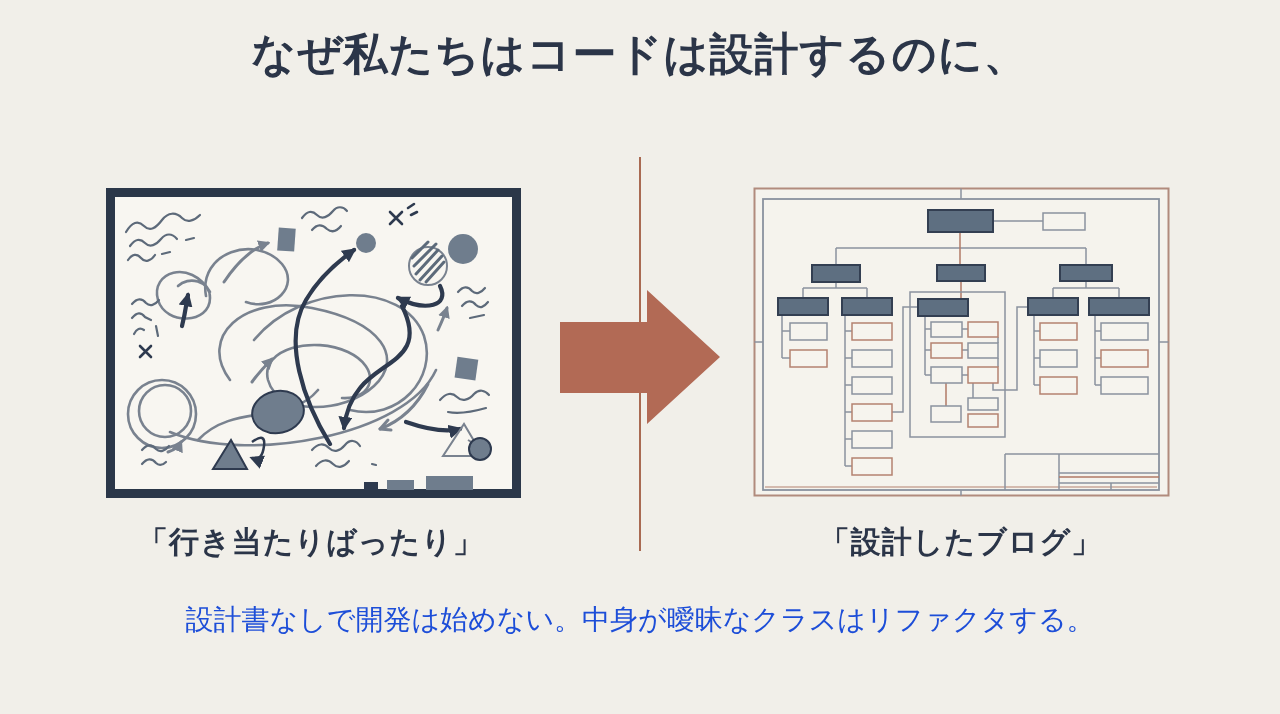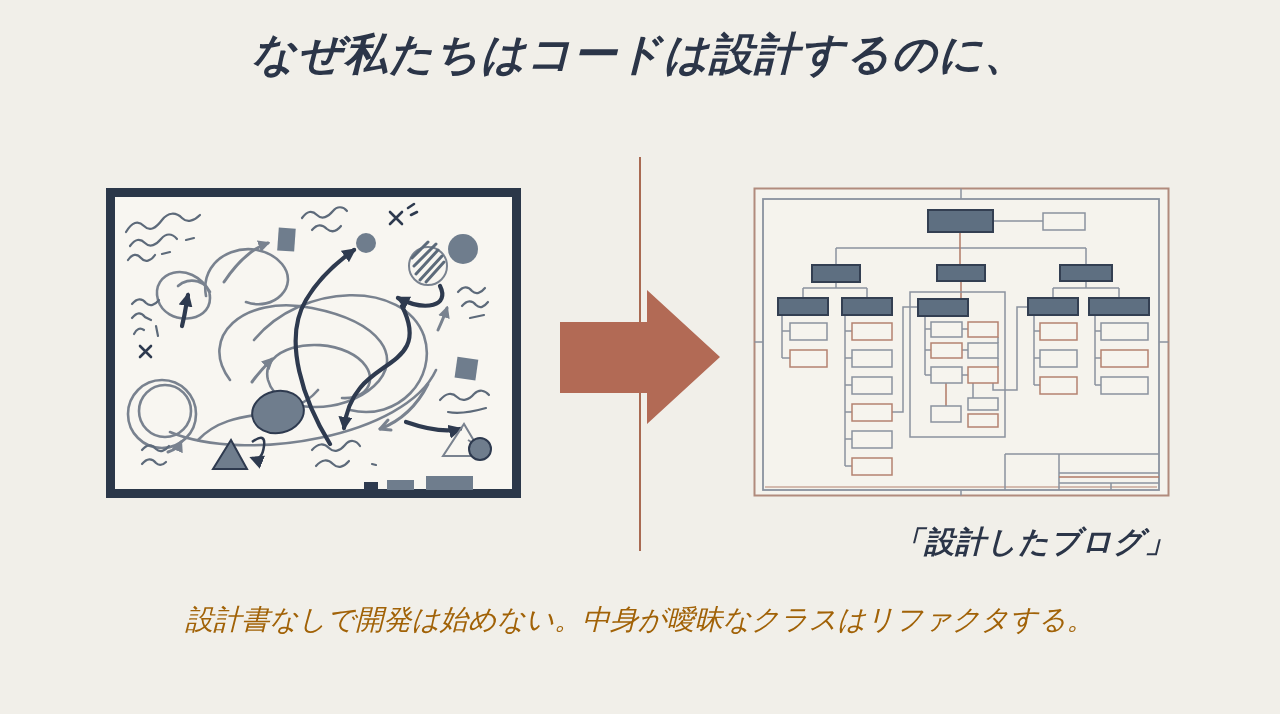--- a/index.html
+++ b/index.html
@@ -1,36 +1,35 @@
 <!DOCTYPE html>
 <html><head>
 <meta charset="utf-8">
 <style>
   html,body{margin:0;padding:0;}
   .slide{
     position:relative; width:1280px; height:714px; overflow:hidden;
     background:#f1efe9;
     font-family:"Liberation Sans","DejaVu Sans",sans-serif;
-    font-style:italic;
   }
   .title{
     position:absolute; top:22px; left:0; width:1280px;
     text-align:center; font-size:44px; font-weight:bold;
     line-height:64px; color:#2b3548; letter-spacing:1px;
   }
   .caption{
     position:absolute; top:522px; width:430px; text-align:center;
     font-size:30px; font-weight:bold; color:#2b3548; letter-spacing:1px;
   }
   .caption.left{ left:96px; }
-  .caption.right{ left:746px;text-align:right; }
+  .caption.right{ left:746px; }
   .footer{
     position:absolute; top:597px; left:0; width:1280px;
     text-align:center; font-size:28px; font-weight:400;
-    line-height:45px; color:#a16207;
+    line-height:45px; color:#1d4ed8;
   }
   .divider{
     position:absolute; left:639px; top:157px; width:2px; height:394px;
     background:#a96a52;
   }
   .fig{ position:absolute; }
   .fig.sketch{ left:106px; top:188px; width:415px; height:310px; }
   .fig.blueprint{ left:753px; top:187px; width:417px; height:310px; }
   .arrow-wrap{ position:absolute; left:553px; top:283px; width:172px; height:146px; }
 </style>
@@ -219,19 +218,20 @@
         <rect x="348" y="190" width="47" height="17"></rect>
       </g>
 
       <g fill="none" stroke="#8a929e" stroke-width="1.5">
         <path d="M252,267 H406 M252,267 V303 M306,267 V303 M306,286 H406 M306,296 H406 M358,296 V303"></path>
       </g>
       <path d="M306,290 H406" stroke="#b07a66" stroke-width="1.5"></path>
     </svg>
   </div>
 
+  <div class="caption left">「行き当たりばったり」</div>
   <div class="caption right">「設計したブログ」</div>
 
   <div class="footer">
     <div>設計書なしで開発は始めない。中身が曖昧なクラスはリファクタする。</div>
   </div>
 
 </div>
 
 </body></html>

